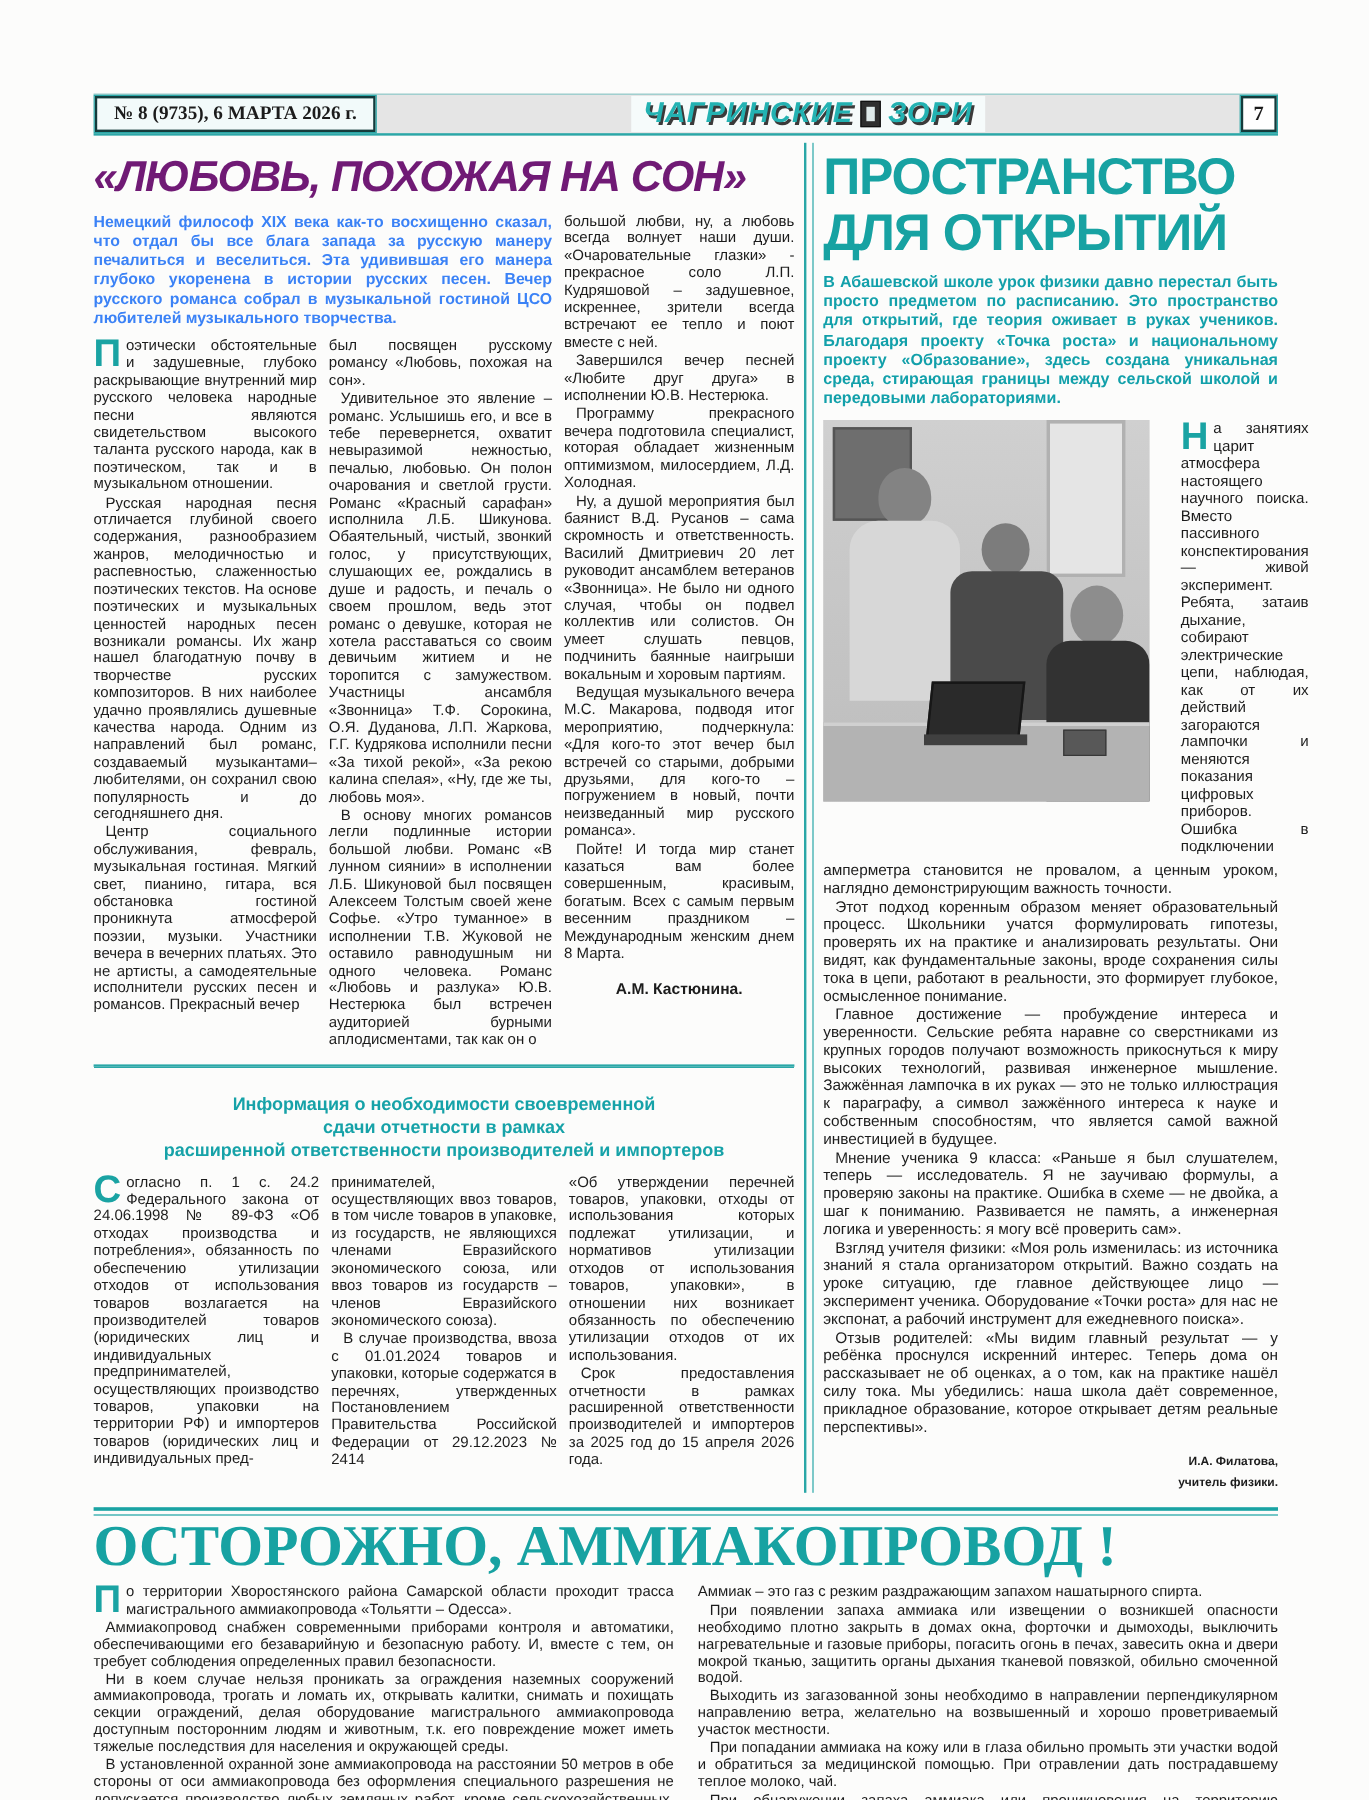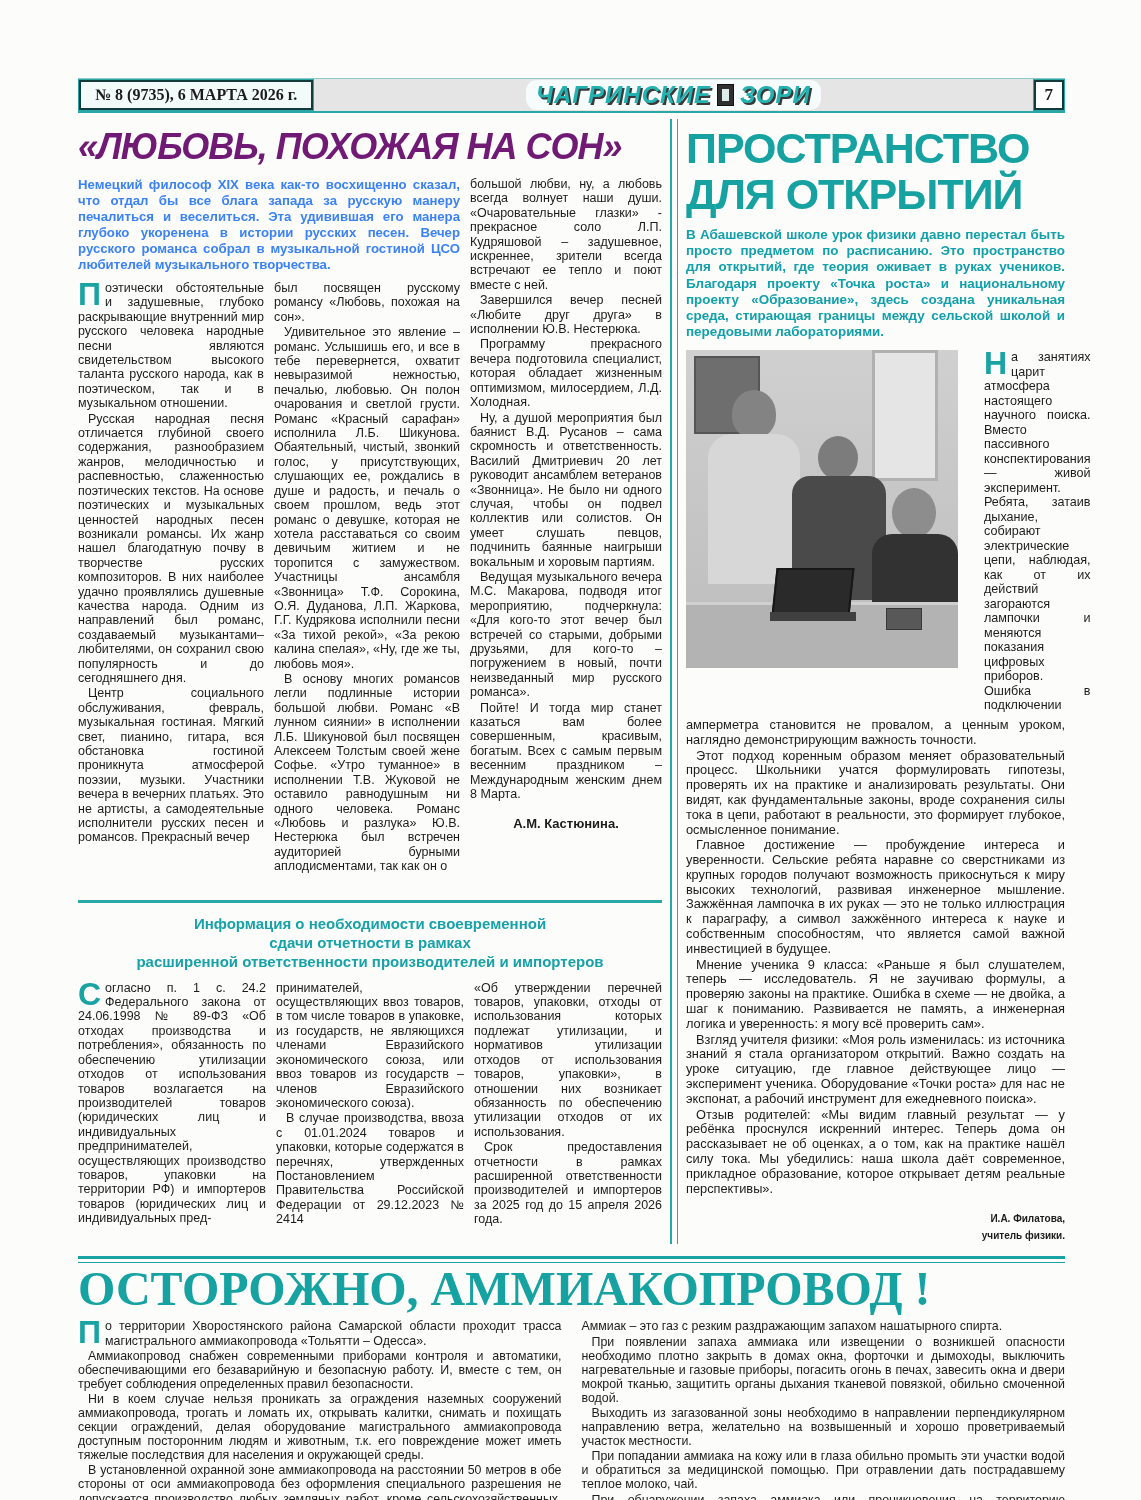--- a/index.html
+++ b/index.html
@@ -7,21 +7,21 @@
          font-family:"Liberation Sans",sans-serif;color:#1c1c1c;}
   .content{position:absolute;left:78px;top:78px;width:987px;}
 
   
   .header{display:flex;align-items:stretch;background:#e5e5e5;border-top:1px solid #8fcaca;
           border-bottom:2px solid #2aa7a7;height:32px;}
   .issue-box{background:#f2fafa;border:2px solid #143b3b;outline:1px solid #2aa7a7;
              font-family:"Liberation Serif",serif;font-weight:700;font-size:16px;
              display:flex;align-items:center;padding:0 14px;margin:1px;white-space:nowrap;}
   .head-spacer{flex:1;}
-  .masthead{background:#f6fbfb;display:flex;align-items:center;gap:6px;padding:0 10px;margin:1px 8px;border-radius:11px;}
+  .masthead{background:#f6fbfb;display:flex;align-items:center;gap:6px;padding:0 10px;margin:1px 8px;}
   .masthead .word{font-weight:700;font-style:italic;font-size:24px;letter-spacing:1px;
                   color:#23b2b2;text-shadow:2px 2px 0 #3a3a3a;}
   .emblem{width:15px;height:20px;background:#2f2f2f;border:1px solid #111;position:relative;}
   .emblem::after{content:"";position:absolute;left:4px;top:4px;width:7px;height:12px;background:#dfeaea;}
   .page-box{background:#fff;border:2px solid #143b3b;outline:1px solid #2aa7a7;margin:1px;
             font-family:"Liberation Serif",serif;font-weight:700;font-size:17px;
             display:flex;align-items:center;padding:0 9px;}
 
   
   .main{display:flex;margin-top:6px;}
@@ -55,21 +55,21 @@
   .space-lead{color:#12a0aa;font-weight:700;font-size:13.4px;line-height:16.2px;text-align:justify;margin:0 0 10px;}
   .photo-row{display:flex;gap:26px;margin-bottom:2px;}
   .photo{width:272px;height:318px;position:relative;overflow:hidden;background:linear-gradient(#d6d4cf,#c2bfba);
          filter:grayscale(1) contrast(.95);flex:none;}
   .photo *{position:absolute;}
   .side-col{flex:1;font-size:12.6px;line-height:14.5px;}
   .space-paras{font-size:12.8px;line-height:14.8px;margin-top:4px;}
   .space-author{font-weight:700;font-size:10px;text-align:right;margin-top:14px;line-height:17px;}
 
   
-  .report-box{border-top:2px solid #2aa7a7;box-shadow:0 3px 0 -2px #2aa7a7 inset;margin-top:25px;padding-top:12px;}
+  .report-box{border-top:2px solid #2aa7a7;box-shadow:0 3px 0 -2px #2aa7a7 inset;margin-top:12px;padding-top:22px;}
   .report-title p{margin:0;text-align:center;color:#16a2a8;font-weight:700;font-size:15px;line-height:19px;}
   .report-cols{display:flex;gap:10px;margin-top:10px;}
 
   
   .sep{border-top:3px solid #1aa3a3;border-bottom:1px solid #1aa3a3;height:3px;margin:12px 0 4px;}
   .ammonia-headline{font-size:48px;line-height:44px;font-weight:700;color:#17a2a2;
                     letter-spacing:0;margin:2px 0 8px;font-family:Liberation Serif, serif;}
   .ammonia-cols{display:flex;gap:20px;}
   .acol{flex:1;font-size:12.4px;line-height:14.1px;}
 </style>

